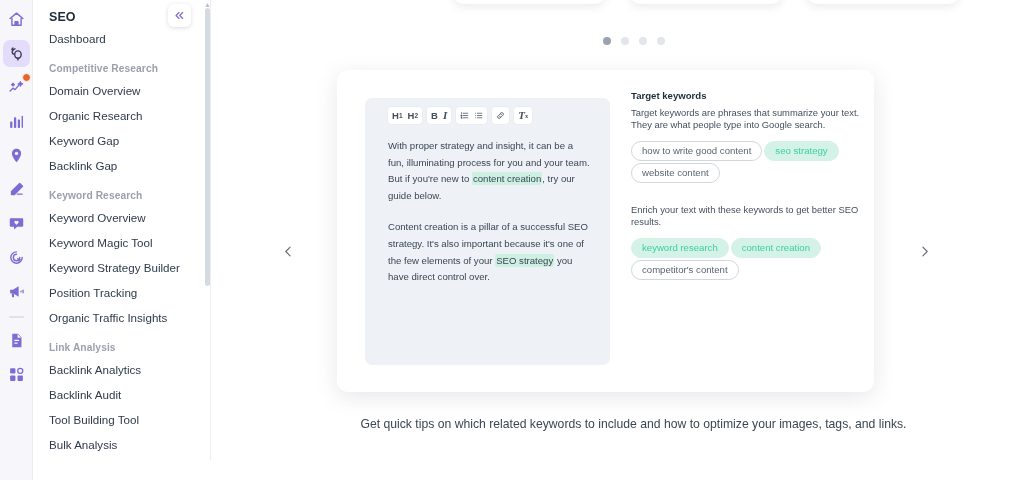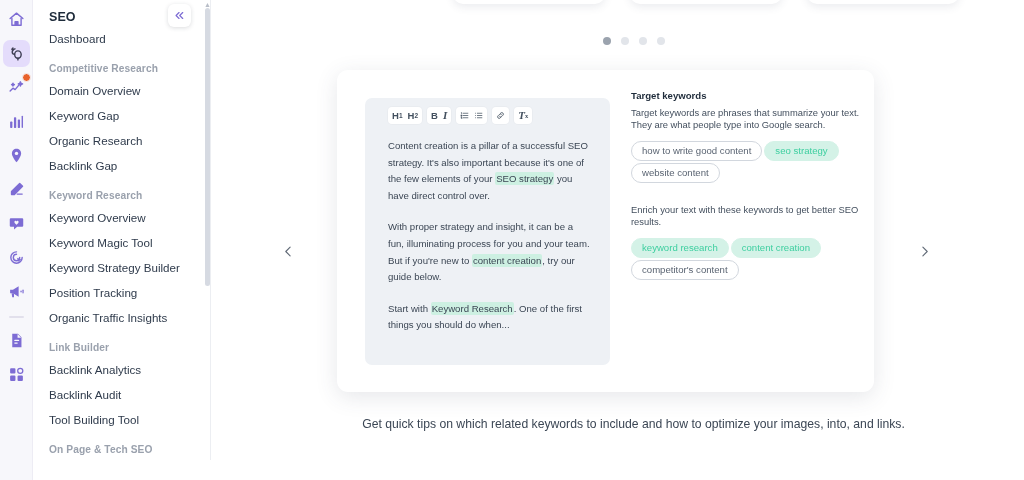--- a/index.html
+++ b/index.html
@@ -265,35 +265,36 @@
   </div>
 
   <div class="sidebar">
     <div class="sb-inner">
       <div class="sb-title">SEO</div>
 
       <div class="sb-link">Dashboard</div>
 
       <div class="sb-group">Competitive Research</div>
       <div class="sb-link">Domain Overview</div>
+      <div class="sb-link">Organic Research</div>
       <div class="sb-link">Keyword Gap</div>
-      <div class="sb-link">Organic Research</div>
       <div class="sb-link">Backlink Gap</div>
 
       <div class="sb-group">Keyword Research</div>
       <div class="sb-link">Keyword Overview</div>
       <div class="sb-link">Keyword Magic Tool</div>
       <div class="sb-link">Keyword Strategy Builder</div>
       <div class="sb-link">Position Tracking</div>
       <div class="sb-link">Organic Traffic Insights</div>
 
-      <div class="sb-group">Link Builder</div>
+      <div class="sb-group">Link Analysis</div>
       <div class="sb-link">Backlink Analytics</div>
       <div class="sb-link">Backlink Audit</div>
       <div class="sb-link">Tool Building Tool</div>
+      <div class="sb-link">Bulk Analysis</div>
 
       <div class="sb-group">On Page &amp; Tech SEO</div>
     </div>
 
     <div class="sb-track"></div>
     <div class="sb-arrow-up">▲</div>
     <div class="sb-thumb"></div>
     <div class="sb-arrow-down">▼</div>
   </div>
 
@@ -363,23 +364,22 @@
                   <path d="M14.5 9.5a4 4 0 0 0-5.7 0L5.5 12.8a4 4 0 1 0 5.7 5.7L13 16.7"></path>
                 </svg>
             </span>
           </div>
           <div class="tgroup">
             <span class="tbtn italic">T<sub style="font-style:normal;">x</sub></span>
           </div>
         </div>
 
         <div class="etext">
+          <p>With proper strategy and insight, it can be a fun, illuminating process for you and your team. But if you're new to <span class="hl">content creation</span>, try our guide below.</p>
           <p>Content creation is a pillar of a successful SEO strategy. It's also important because it's one of the few elements of your <span class="hl">SEO strategy</span> you have direct control over.</p>
-          <p>With proper strategy and insight, it can be a fun, illuminating process for you and your team. But if you're new to <span class="hl">content creation</span>, try our guide below.</p>
-          <p>Start with <span class="hl">Keyword Research</span>. One of the first things you should do when...</p>
         </div>
       </div>
 
       <div class="kpanel">
         <div class="kh">Target keywords</div>
         <div class="kd">Target keywords are phrases that summarize your text. They are what people type into Google search.</div>
         <div class="chips">
           <span class="chip outline">how to write good content</span>
           <span class="chip mint">seo strategy</span>
           <span class="chip outline">website content</span>
@@ -389,15 +389,15 @@
           <div class="kd">Enrich your text with these keywords to get better SEO results.</div>
           <div class="chips">
             <span class="chip mint">keyword research</span>
             <span class="chip mint">content creation</span>
             <span class="chip outline">competitor's content</span>
           </div>
         </div>
       </div>
     </div>
 
-    <div class="caption">Get quick tips on which related keywords to include and how to optimize your images, into, and links.</div>
+    <div class="caption">Get quick tips on which related keywords to include and how to optimize your images, tags, and links.</div>
   </div>
 </div>
 
 </body></html>

